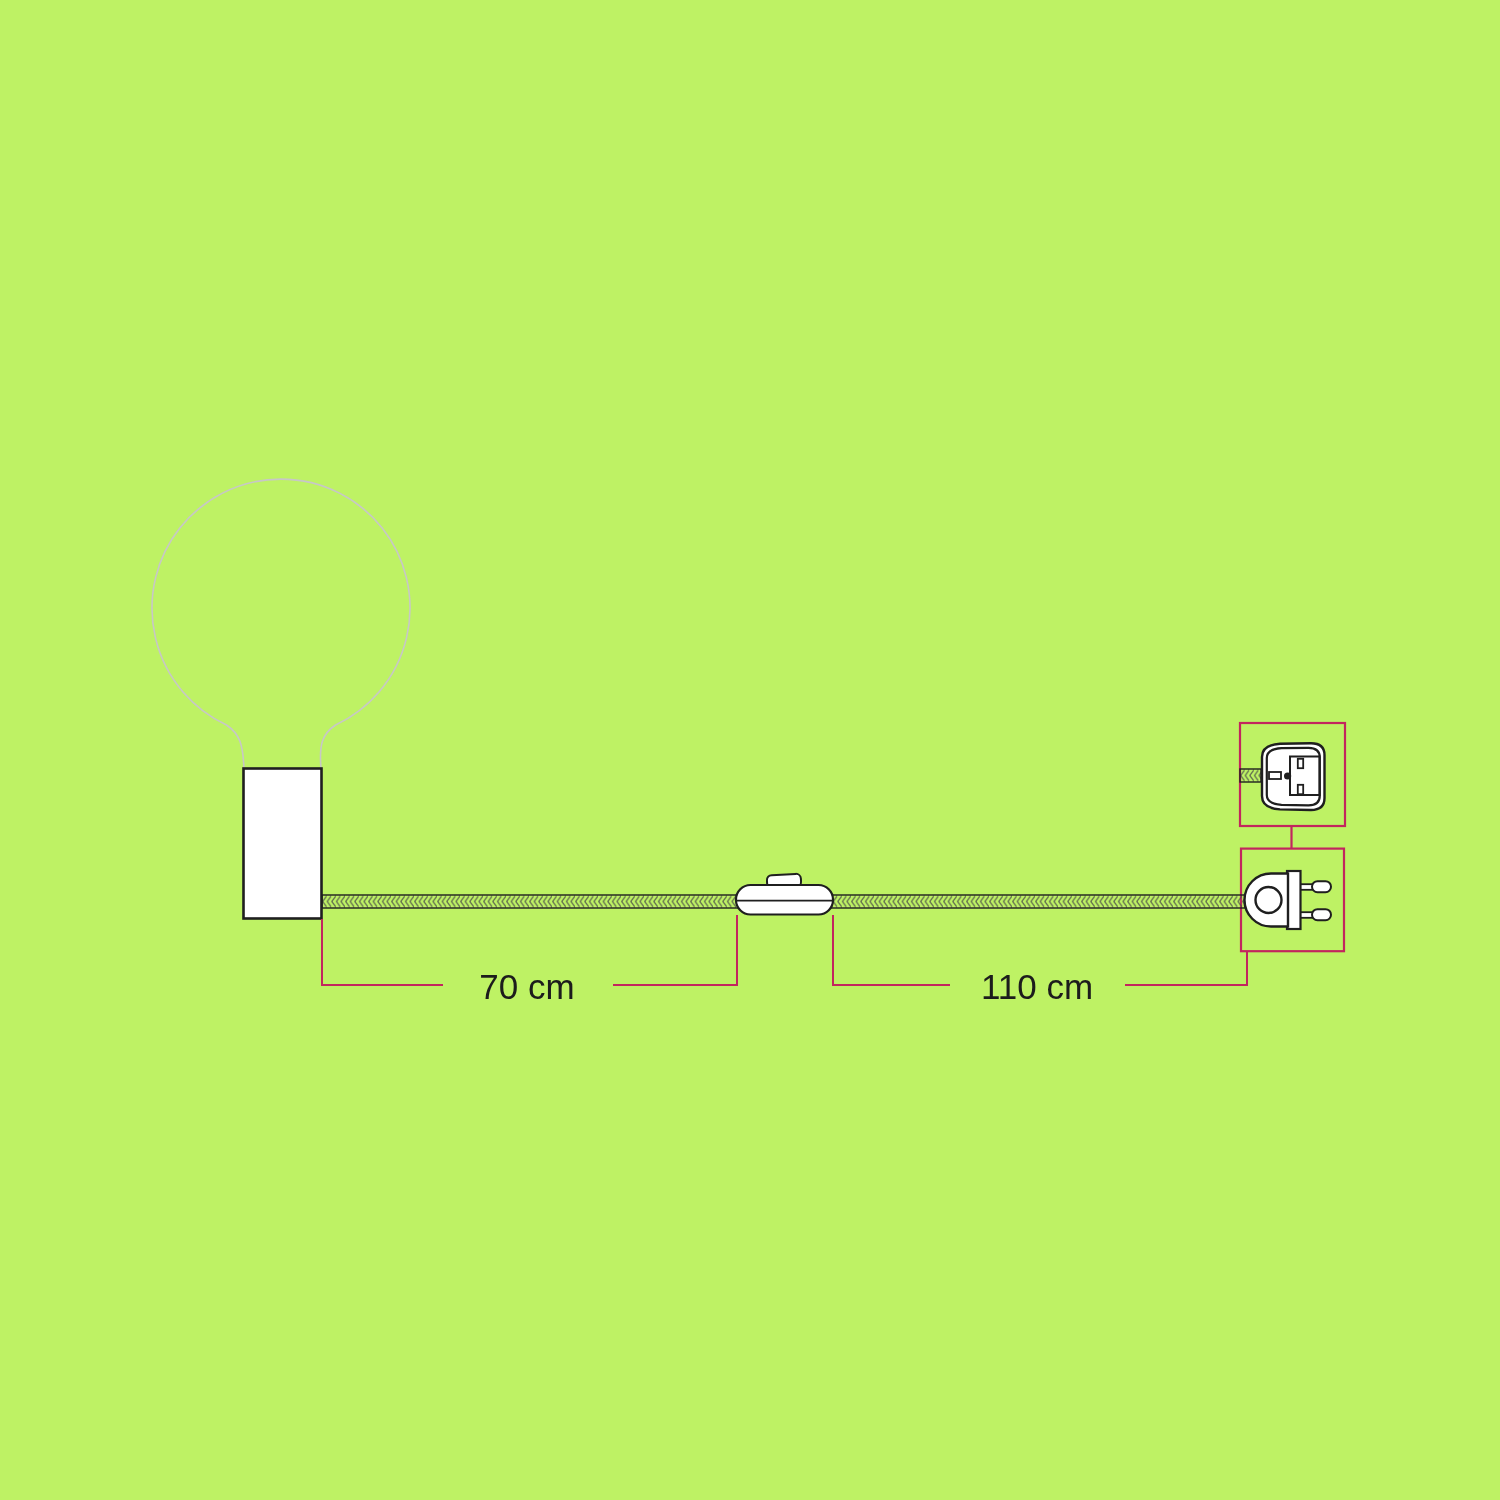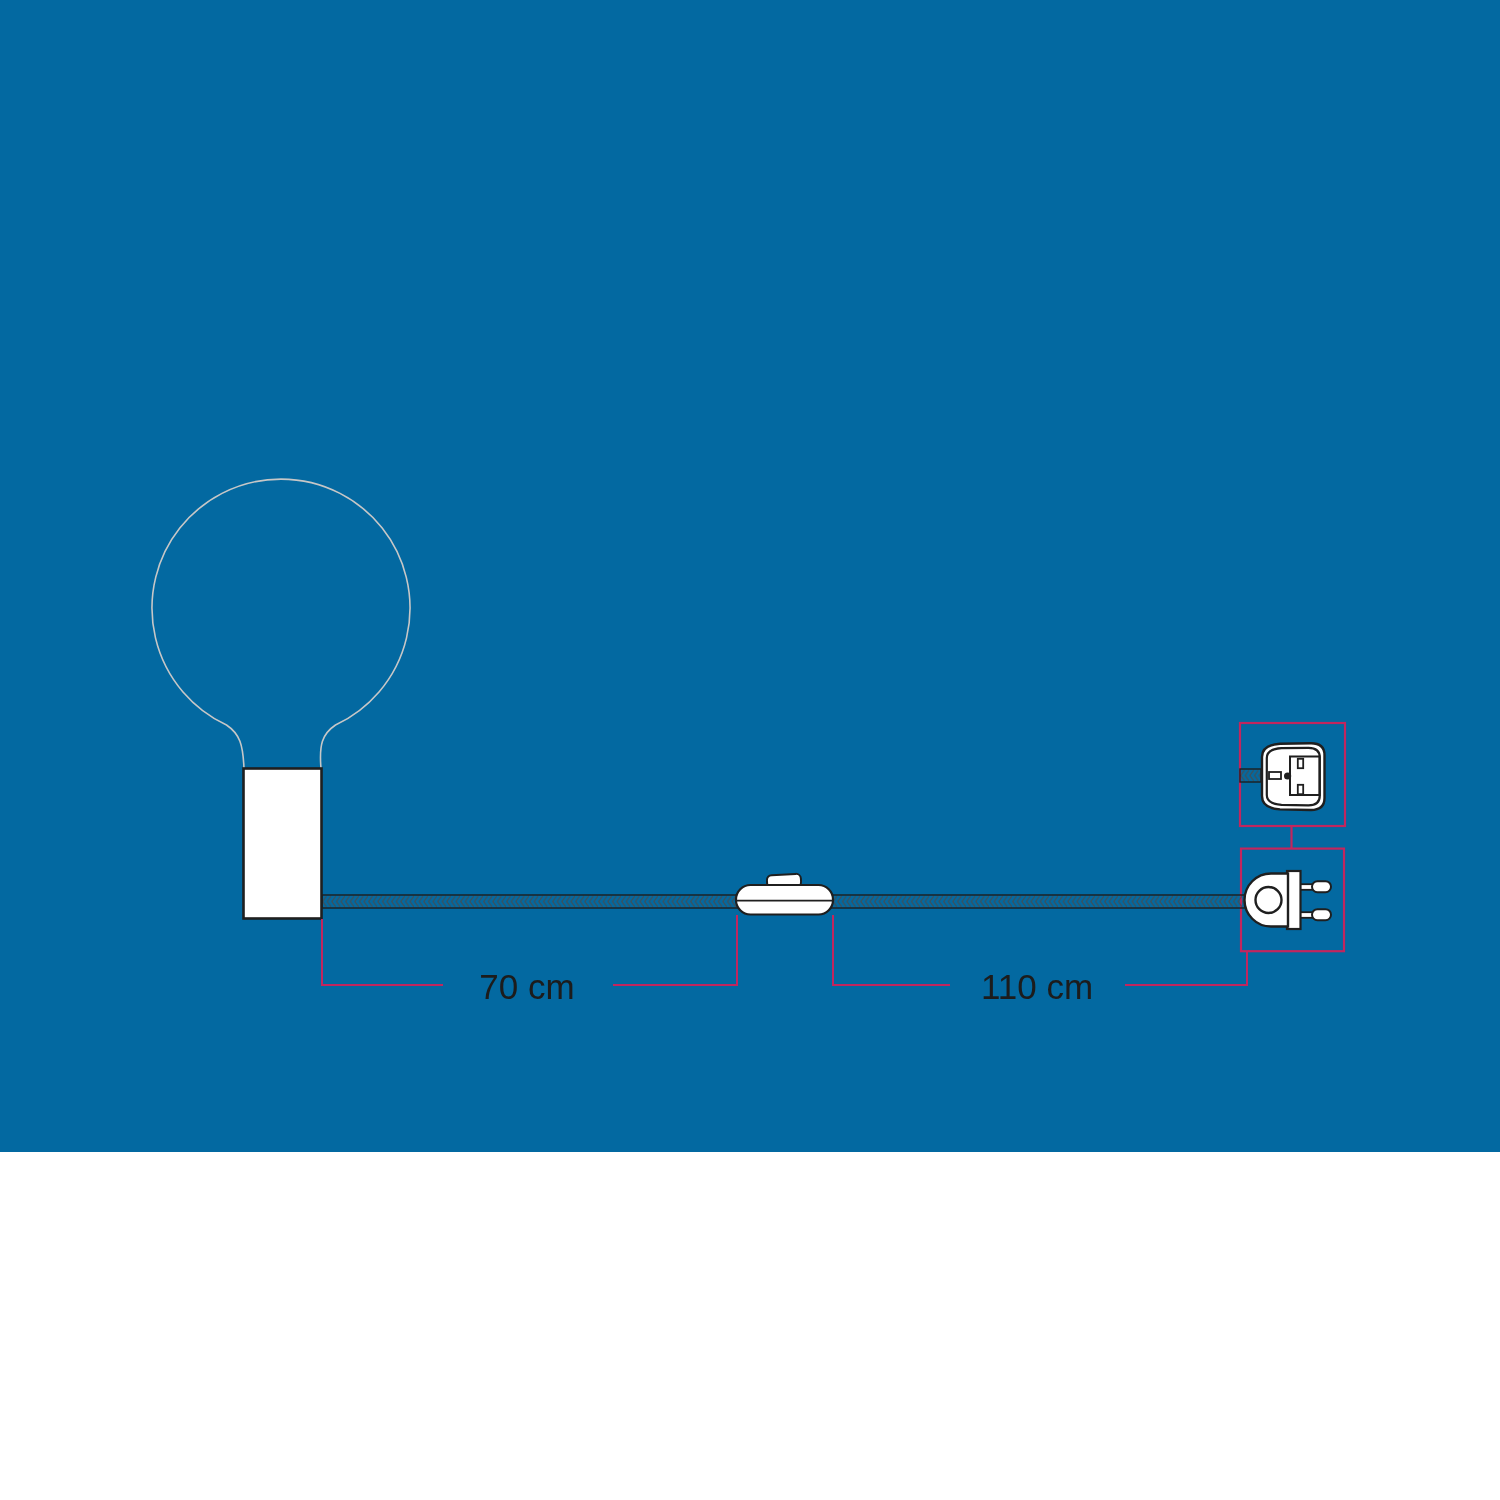--- a/index.html
+++ b/index.html
@@ -1,20 +1,20 @@
 <!DOCTYPE html>
 <html><head>
 <meta charset="utf-8">
 <style>
   html, body { margin: 0; padding: 0; background: #ffffff; }
   .canvas {
     position: relative;
     width: 1500px;
-    height: 1152px;
-    background: #0369a1;
+    height: 1500px;
+    background: #bef264;
     overflow: hidden;
     font-family: "Liberation Sans", sans-serif;
   }
   svg { display: block; }
   .dim-label {
     font-family: "Liberation Sans", sans-serif;
     font-size: 35px;
     fill: #1c1c1c;
     stroke: none;
   }

